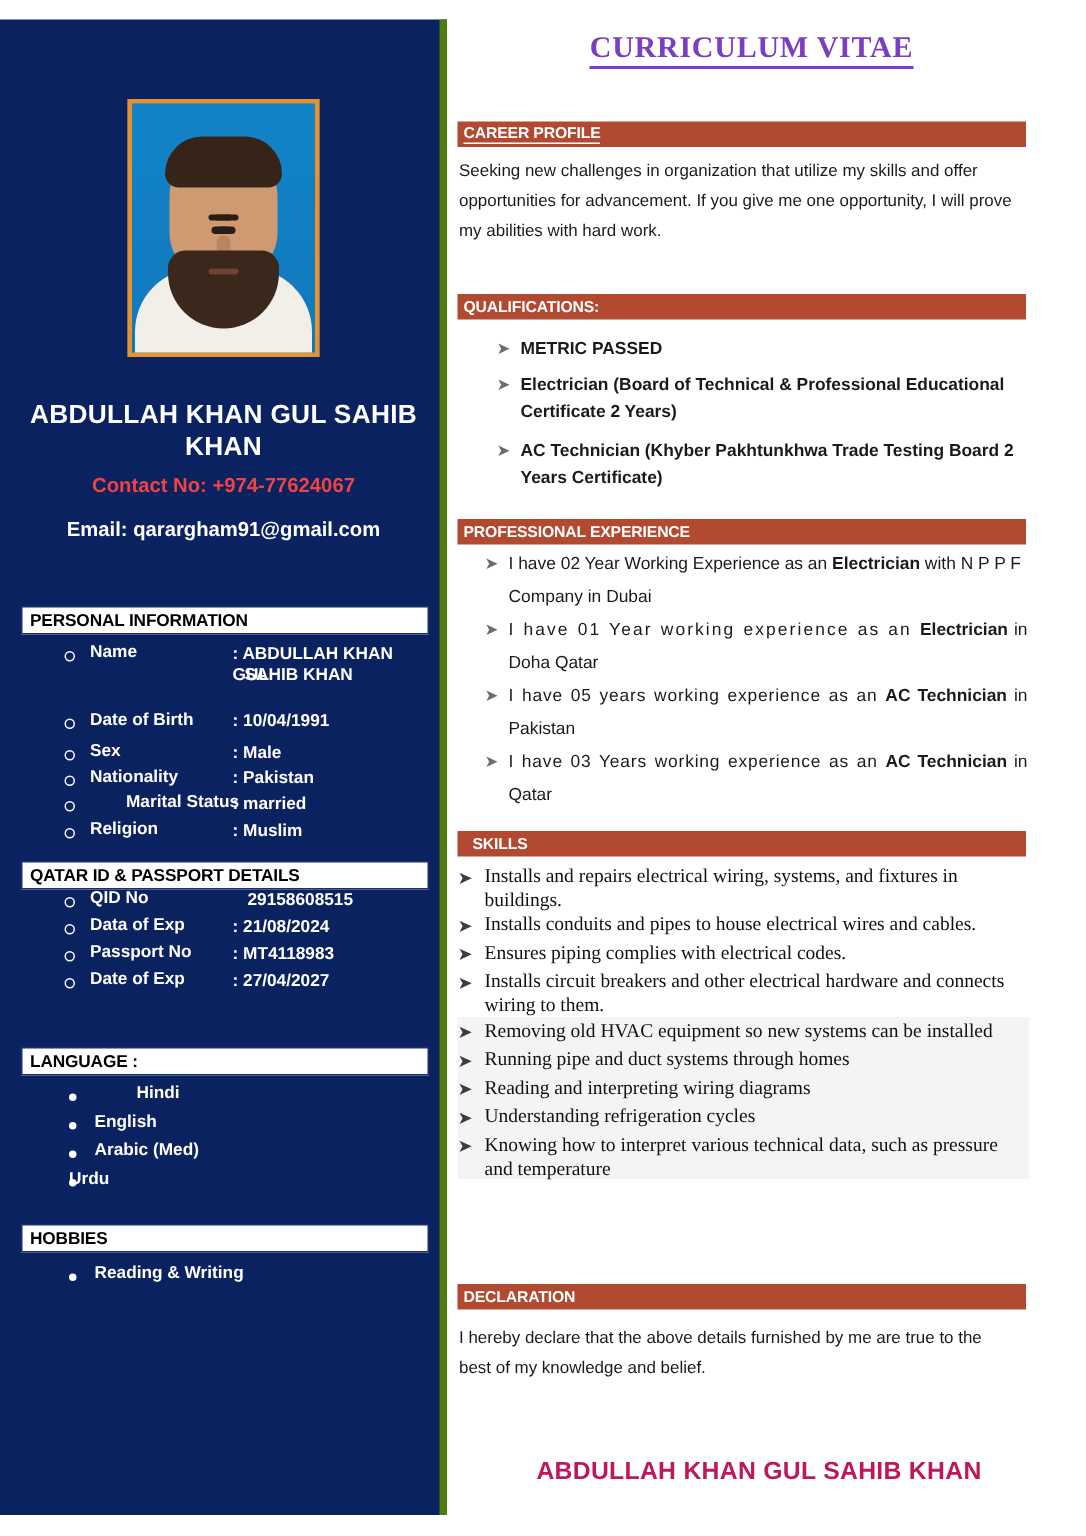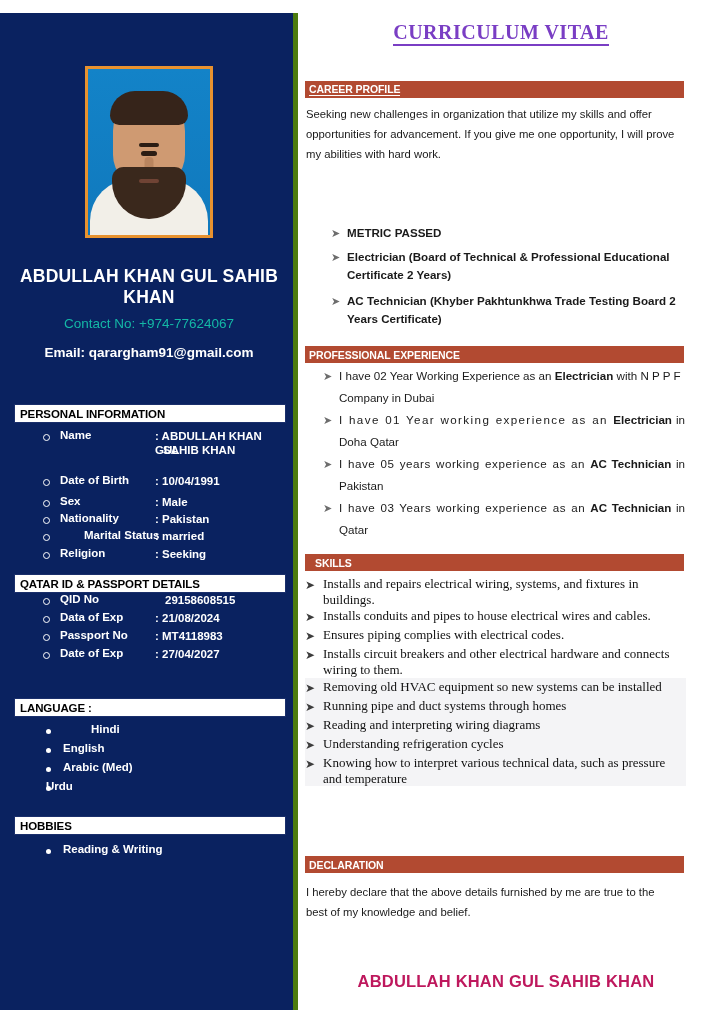--- a/index.html
+++ b/index.html
@@ -52,21 +52,21 @@
   .ph-nose{position:absolute;left:50%;top:62px;transform:translateX(-50%);width:9px;height:14px;background:#b9855f;border-radius:4px;}
   .ph-mouth{position:absolute;left:50%;top:84px;transform:translateX(-50%);width:20px;height:4px;background:#6f4334;border-radius:3px;}
 
   .name-title{
     position:absolute;left:8px;top:253px;width:282px;
     text-align:center;color:#ffffff;font-weight:bold;font-size:17.5px;
     line-height:21px;letter-spacing:.2px;
   }
   .contact-line{
     position:absolute;left:8px;top:303px;width:282px;
-    text-align:center;color:#14b8a6;font-weight:normal;font-size:13.5px;
+    text-align:center;color:#ef4444;font-weight:bold;font-size:13.5px;
   }
   .email-line{
     position:absolute;left:8px;top:332px;width:282px;
     text-align:center;color:#ffffff;font-weight:bold;font-size:13.5px;
   }
 
   .sbox{
     position:absolute;left:14px;width:272px;height:19px;
     background:#ffffff;border:1px solid #1a2f6b;box-sizing:border-box;
     color:#000000;font-weight:bold;font-size:11.5px;
@@ -168,21 +168,21 @@
     <div class="r-o" style="left:43px;top:504px;"></div>
     <div class="r-label" style="left:60px;top:499px;">Nationality</div>
     <div class="r-val" style="left:155px;top:499px;">: Pakistan</div>
 
     <div class="r-o" style="left:43px;top:521px;"></div>
     <div class="r-label" style="left:60px;top:516px;padding-left:24px;">Marital Status</div>
     <div class="r-val" style="left:155px;top:516px;">: married</div>
 
     <div class="r-o" style="left:43px;top:539px;"></div>
     <div class="r-label" style="left:60px;top:534px;">Religion</div>
-    <div class="r-val" style="left:155px;top:534px;">: Seeking</div>
+    <div class="r-val" style="left:155px;top:534px;">: Muslim</div>
 
     <div class="sbox" style="top:561px;">QATAR ID &amp; PASSPORT DETAILS</div>
 
     <div class="r-o" style="left:43px;top:585px;"></div>
     <div class="r-label" style="left:60px;top:580px;">QID No</div>
     <div class="r-val" style="left:165px;top:580px;">29158608515</div>
 
     <div class="r-o" style="left:43px;top:603px;"></div>
     <div class="r-label" style="left:60px;top:598px;">Data of Exp</div>
     <div class="r-val" style="left:155px;top:598px;">: 21/08/2024</div>
@@ -218,20 +218,23 @@
 
     <div class="cv-title">
       <span>CURRICULUM  VITAE</span>
     </div>
 
     <div class="secbar ul" style="top:81px;">
       <span>CAREER PROFILE</span>
     </div>
     <div class="para" style="top:104px;">Seeking new challenges in organization that utilize my skills and offer opportunities for advancement. If you give me one opportunity, I will prove my abilities with hard work.</div>
 
+    <div class="secbar" style="top:196px;">
+      <span>QUALIFICATIONS:</span>
+    </div>
     <div class="li" style="left:26px;top:224px;width:350px;">
       <span class="arrow">➤</span>
       <span class="txt b">METRIC PASSED</span>
     </div>
     <div class="li" style="left:26px;top:248px;width:356px;">
       <span class="arrow">➤</span>
       <span class="txt b">Electrician (Board of Technical &amp; Professional Educational Certificate 2 Years)</span>
     </div>
     <div class="li" style="left:26px;top:292px;width:356px;">
       <span class="arrow">➤</span>

